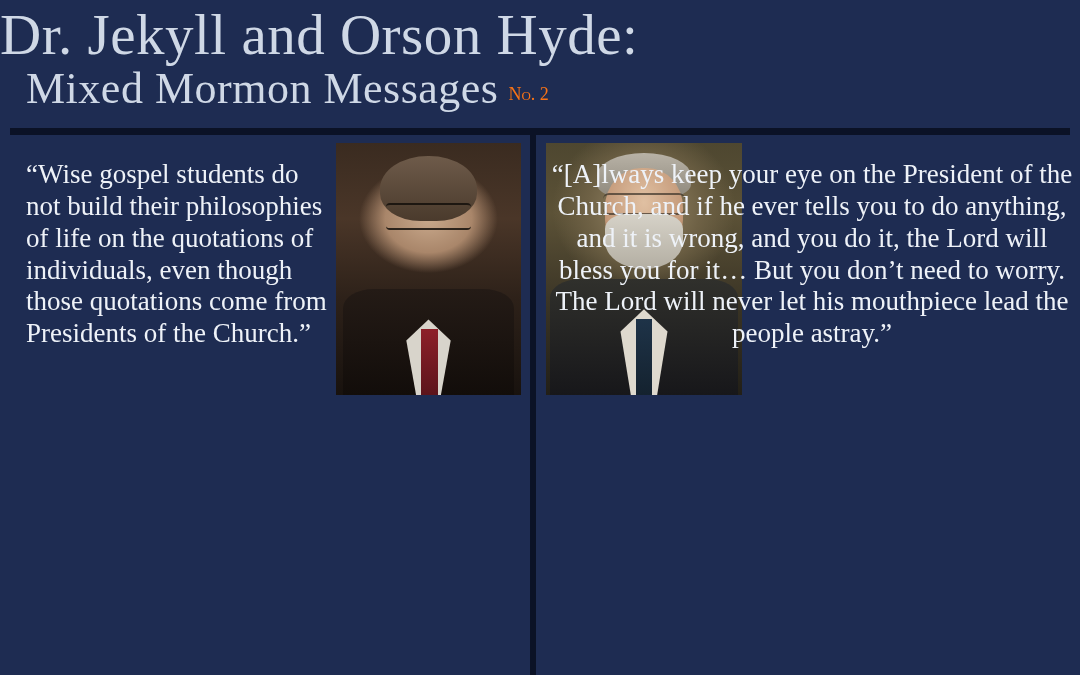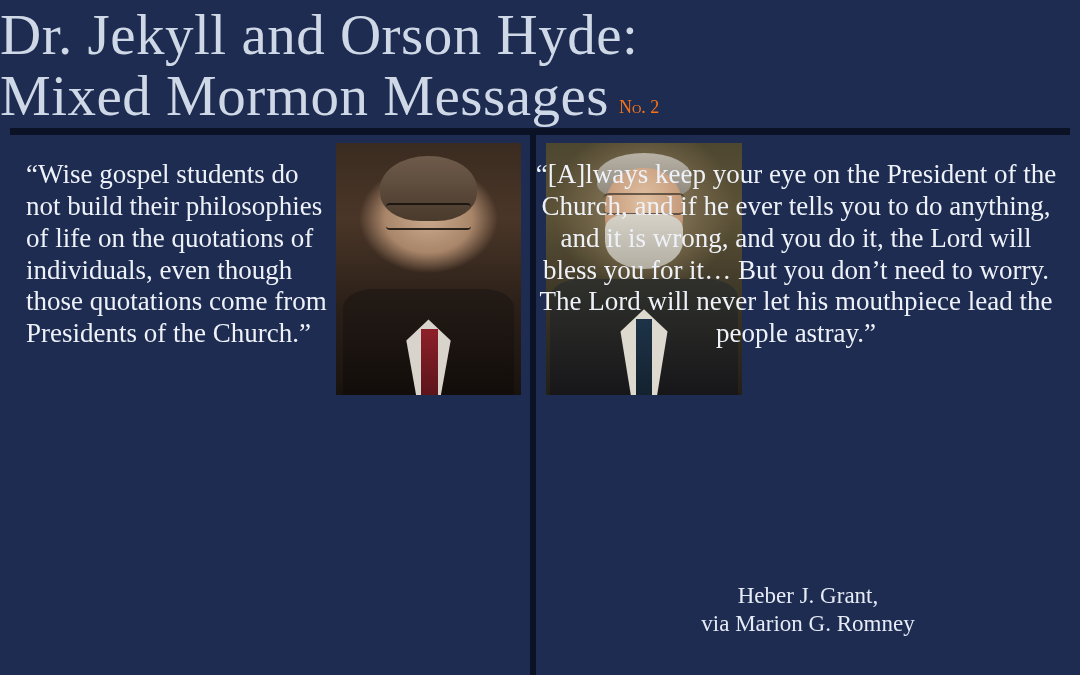--- a/index.html
+++ b/index.html
@@ -31,23 +31,24 @@
     font-weight: normal;
     color: #cfd8e6;
     letter-spacing: 0.5px;
     line-height: 1.0;
   }
   .title-line1 {
     font-size: 57px;
     margin-top: 6px;
   }
   .title-line2 {
-    font-size: 57px;
+    font-size: 44px;
     margin-top: 4px;
     display: inline-block;
+    margin-left: 26px;
   }
   .issue-no {
     font-size: 18px;
     color: #f97316;
     display: inline-block;
     vertical-align: bottom;
     padding-left: 10px;
     padding-bottom: 6px;
     font-variant: small-caps;
   }
@@ -68,20 +69,21 @@
     width: 6px;
     height: 540px;
     background: #0b1226;
   }
 
   
   .panel {
     position: absolute;
     top: 135px;
     height: 400px;
+    padding-left: 16px;
   }
   .panel-left { left: 0; width: 530px; }
   .panel-right { left: 536px; width: 544px; }
 
   
   .portrait {
     position: absolute;
     border: 0;
     overflow: hidden;
   }
@@ -261,19 +263,15 @@
         <div class="gr-specs"></div>
         <div class="gr-beard"></div>
         <div class="gr-suit"></div>
         <div class="gr-shirt"></div>
         <div class="gr-tie"></div>
       </div>
     </div>
 
     <div class="quote quote-right">“[A]lways keep your eye on the President of the Church, and if he ever tells you to do anything, and it is wrong, and you do it, the Lord will bless you for it… But you don’t need to worry. The Lord will never let his mouthpiece lead the people astray.”</div>
 
-    <div class="attrib attrib-right">
-      <div>Heber J. Grant,</div>
-      <div>via Marion G. Romney</div>
-    </div>
   </div>
 
 </div>
 
 </body></html>

